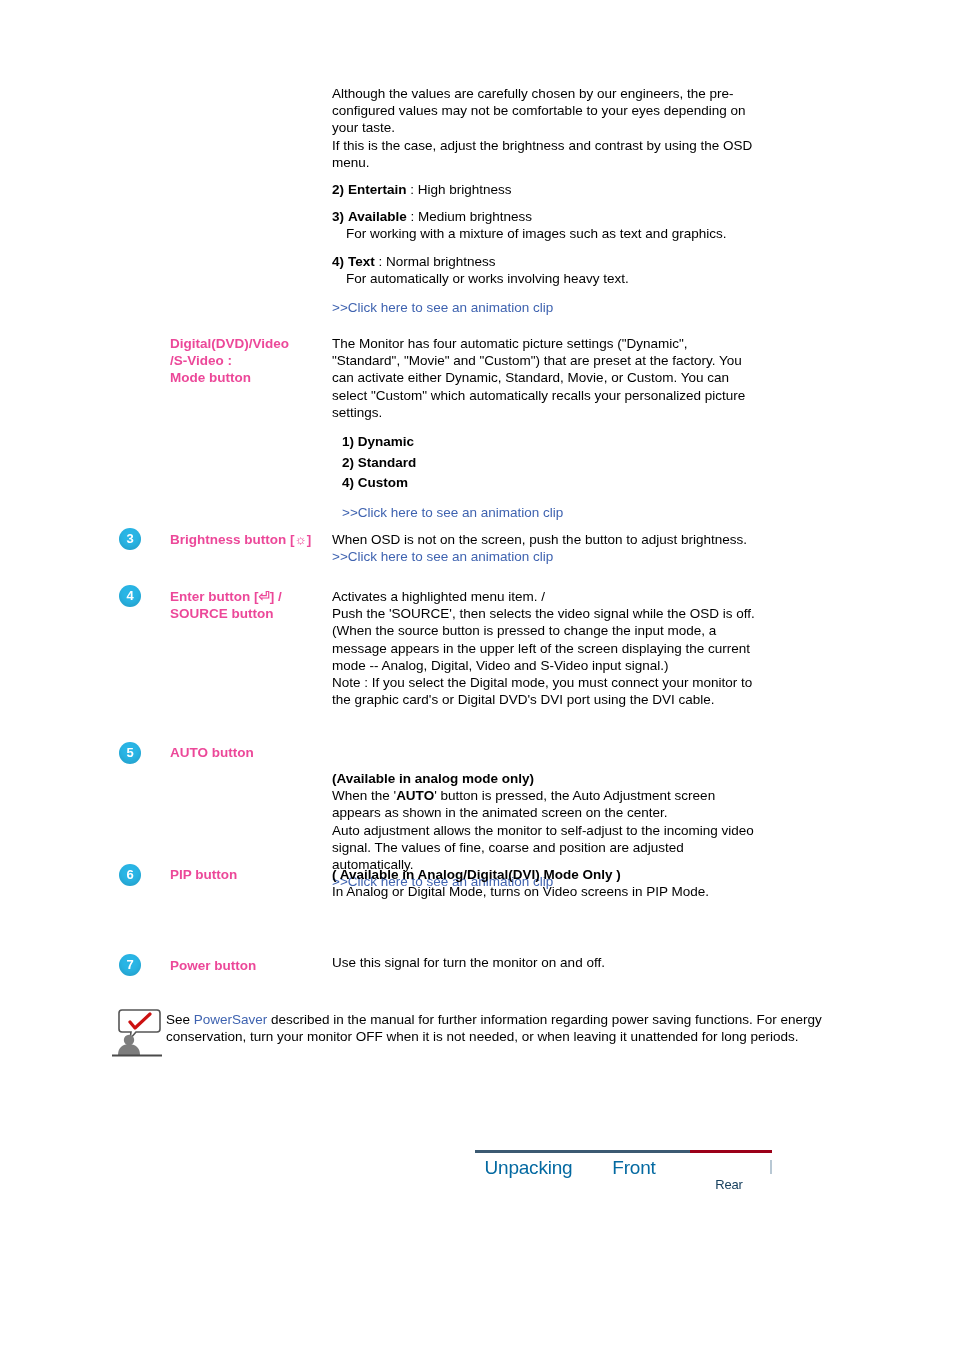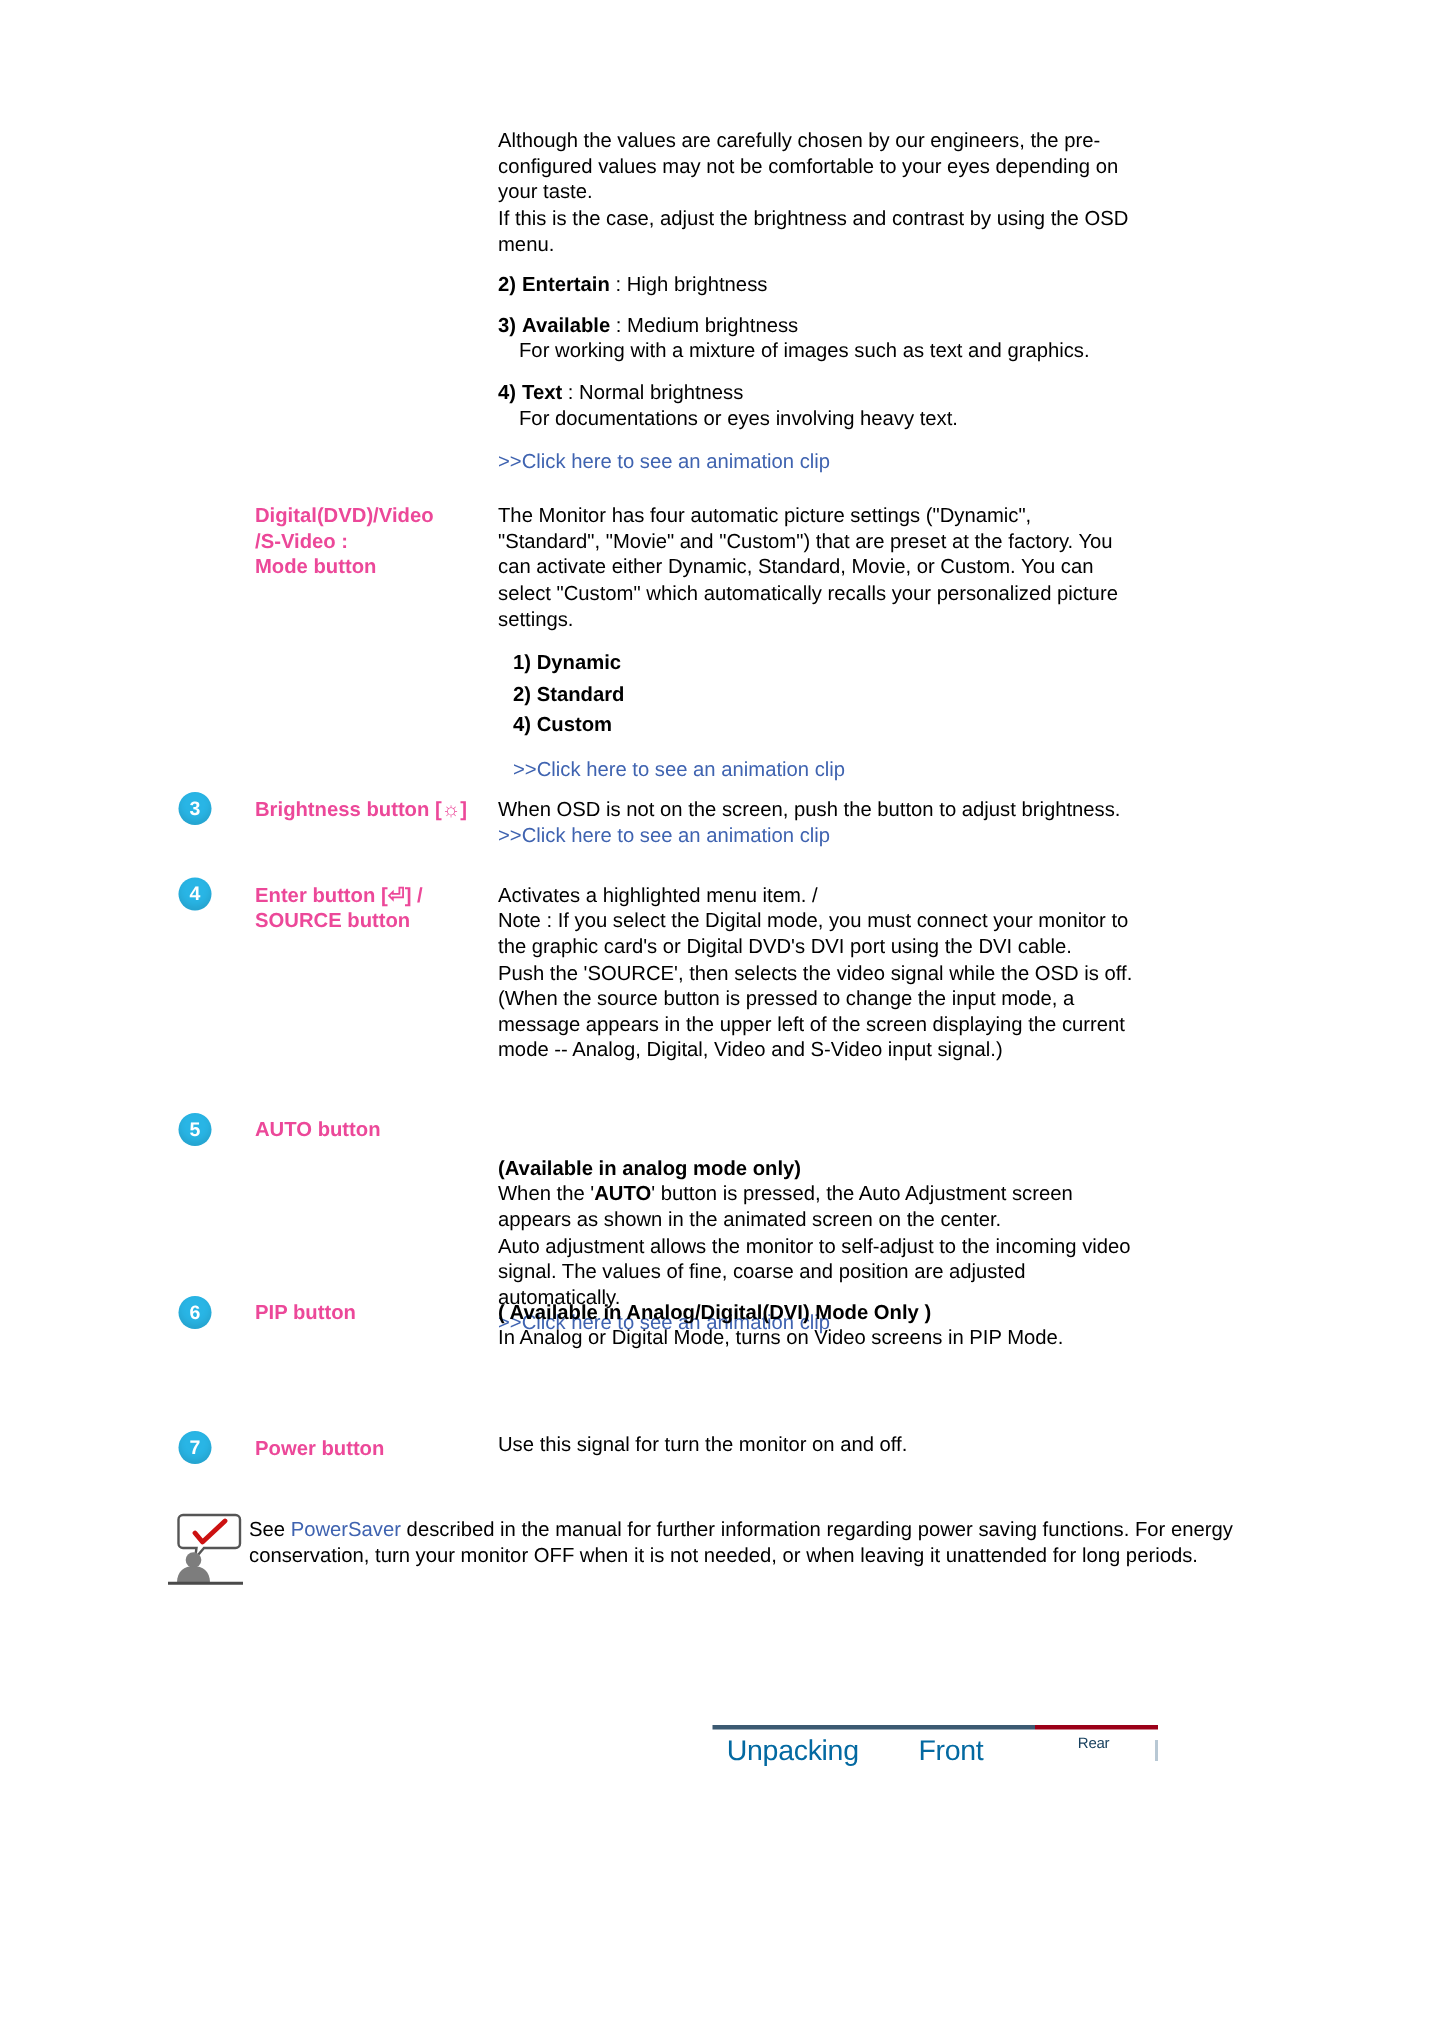--- a/index.html
+++ b/index.html
@@ -128,21 +128,21 @@
     font-family: "Liberation Sans Narrow", "Liberation Sans", sans-serif;
     font-size: 19px;
     color: #0369a1;
     text-align: center;
     cursor: pointer;
     letter-spacing: -0.2px;
   }
   .nav-item.w1 { flex: 0 0 107px; }
   .nav-item.w2 { flex: 0 0 104px; }
   .nav-item.w3 { flex: 0 0 86px; }
-  .nav-item.active { font-size: 10px; color: #17405e; }
+  .nav-item.active { font-size: 13px; color: #17405e; margin-top: 20px; }
   .nav-edge {
     position: absolute;
     left: 295px;
     top: 10px;
     width: 2px;
     height: 14px;
     background: #b8c8d4;
   }
 </style>
 </head>
@@ -158,21 +158,21 @@
       <span class="bold">2)</span><span class="bold" style="margin-left:4px;">Entertain</span><span> : High brightness</span><br>
     </p>
 
     <p style="margin-top:10px;">
       <span class="bold">3)</span><span class="bold" style="margin-left:4px;">Available</span><span> : Medium brightness</span><br>
       <span class="indent">For working with a mixture of images such as text and graphics.</span>
     </p>
 
     <p style="margin-top:10px;">
       <span class="bold">4)</span><span class="bold" style="margin-left:4px;">Text</span><span> : Normal brightness</span><br>
-      <span class="indent">For documentations or eyes involving heavy text.</span>
+      <span class="indent">For automatically or works involving heavy text.</span>
     </p>
 
     <p style="margin-top:12px;">
       <span class="link">&gt;&gt;Click here to see an animation clip</span>
     </p>
   </div>
 
   <div class="label-col" style="left:170px; top:335px; width:160px;">Digital(DVD)/Video
 /S-Video :
 Mode button</div>
@@ -193,22 +193,22 @@
   <div class="desc-col" style="left:332px; top:531px; width:425px;">
     <p>When OSD is not on the screen, push the button to adjust brightness.</p>
     <p><span class="link">&gt;&gt;Click here to see an animation clip</span></p>
   </div>
 
   <div class="num-badge" style="left:119px; top:585px;">4</div>
   <div class="label-col" style="left:170px; top:588px; width:160px;">Enter button [⏎] /
 SOURCE button</div>
   <div class="desc-col" style="left:332px; top:588px; width:425px;">
     <p>Activates a highlighted menu item. /</p>
+    <p>Push the 'SOURCE', then selects the video signal while the OSD is off. (When the source button is pressed to change the input mode, a message appears in the upper left of the screen displaying the current mode -- Analog, Digital, Video and S-Video input signal.)</p>
     <p>Note : If you select the Digital mode, you must connect your monitor to the graphic card's or Digital DVD's DVI port using the DVI cable.</p>
-    <p>Push the 'SOURCE', then selects the video signal while the OSD is off. (When the source button is pressed to change the input mode, a message appears in the upper left of the screen displaying the current mode -- Analog, Digital, Video and S-Video input signal.)</p>
   </div>
 
   <div class="num-badge" style="left:119px; top:742px;">5</div>
   <div class="label-col" style="left:170px; top:744px; width:160px;">AUTO button</div>
   <div class="desc-col" style="left:332px; top:744px; width:425px;margin-top:26px;">
     <p class="bold">(Available in analog mode only)</p>
     <p><span>When the '</span><span class="bold">AUTO</span><span>' button is pressed, the Auto Adjustment screen appears as shown in the animated screen on the center.</span></p>
     <p>Auto adjustment allows the monitor to self-adjust to the incoming video signal. The values of fine, coarse and position are adjusted automatically.</p>
     <p><span class="link">&gt;&gt;Click here to see an animation clip</span></p>
   </div>

